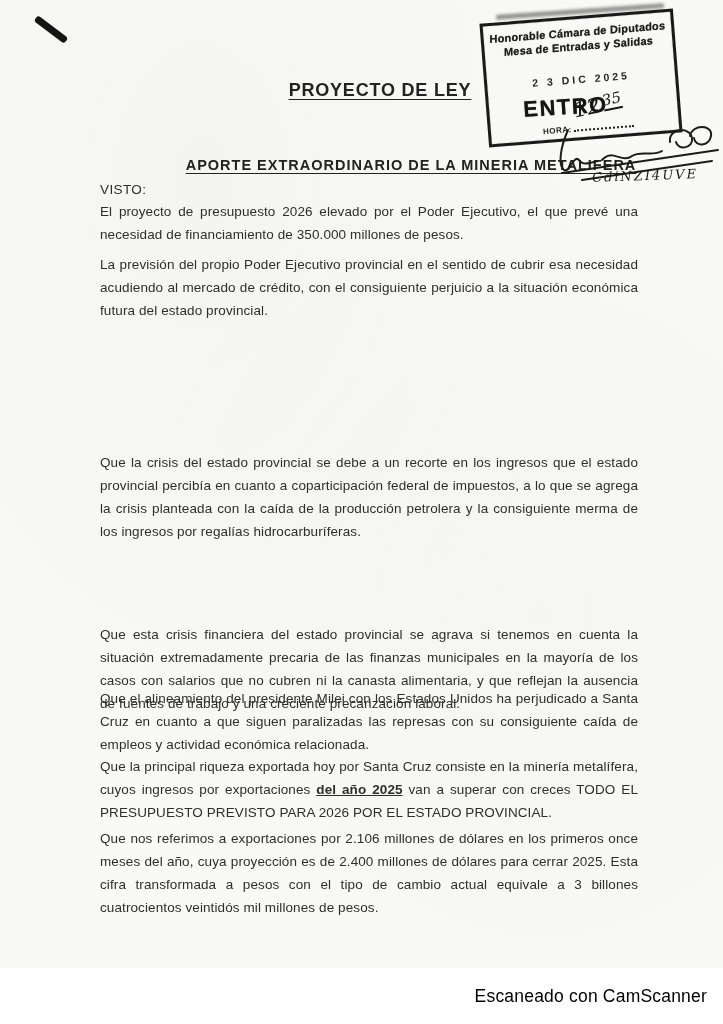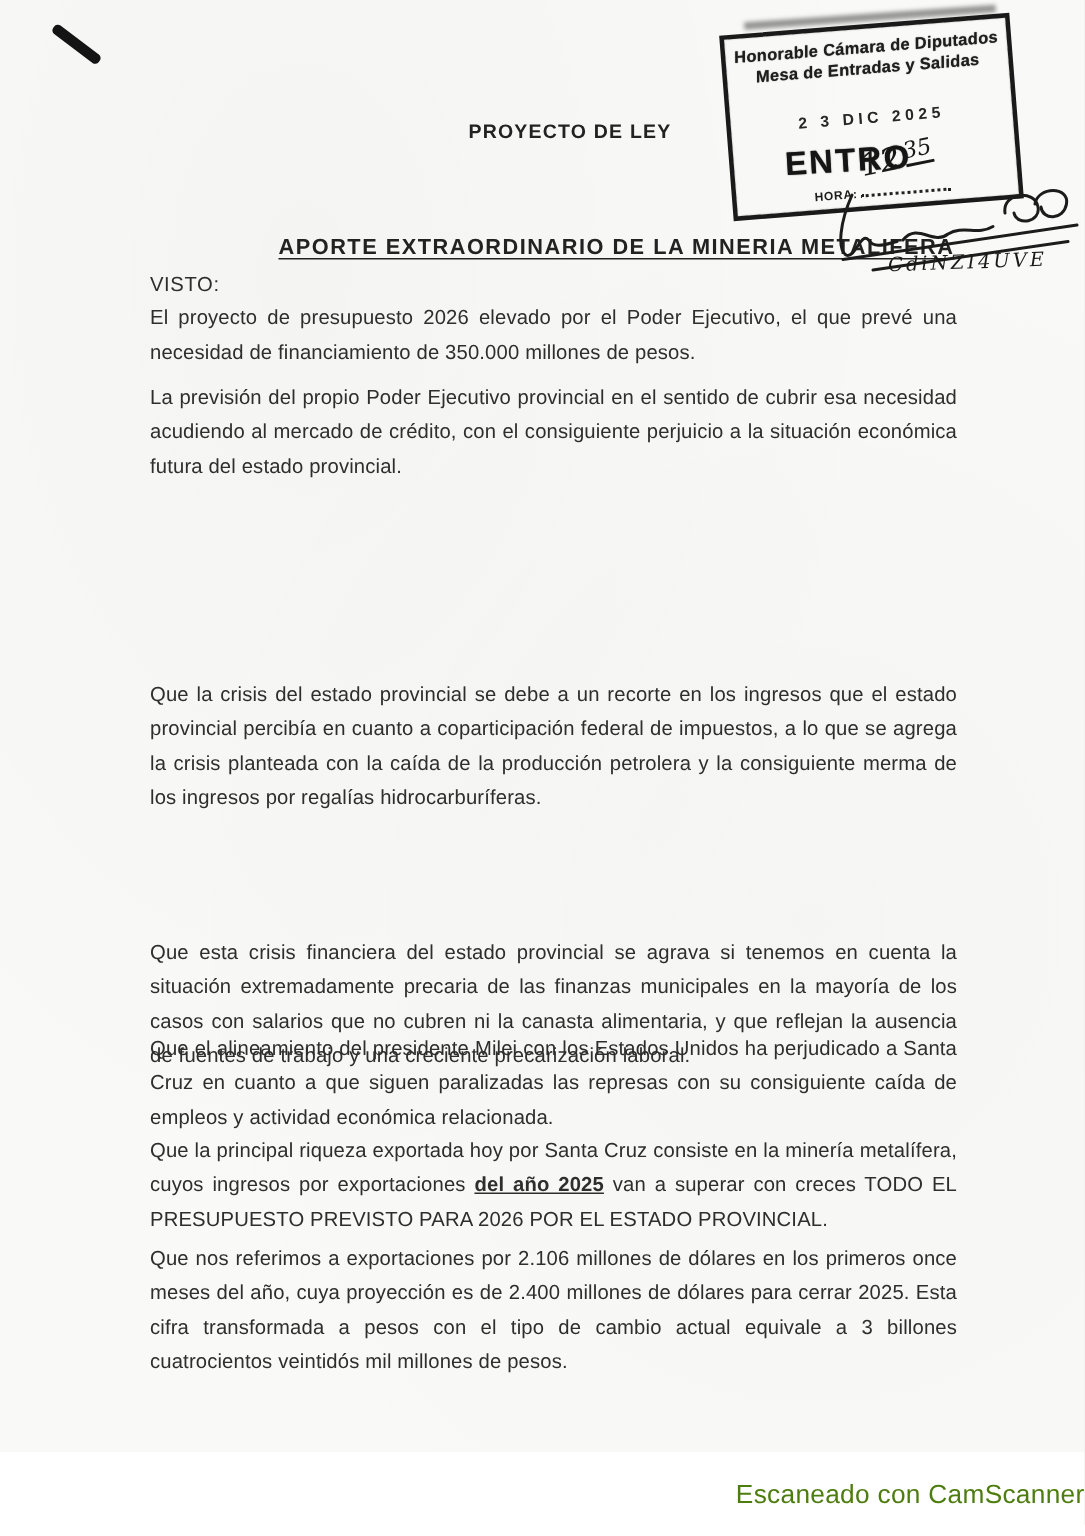--- a/index.html
+++ b/index.html
@@ -9,22 +9,22 @@
     background:
       radial-gradient(ellipse at 28% 18%, rgba(0,0,0,0.018), transparent 55%),
       radial-gradient(ellipse at 75% 60%, rgba(0,0,0,0.015), transparent 60%),
       #f9f9f7;
     color:#2d2d2d;
   }
   
   .corner-tick{position:absolute;left:32px;top:26px;width:38px;height:7px;background:#141414;border-radius:3px;transform:rotate(37deg);}
   
   .title1{position:absolute;left:100px;top:80px;width:560px;text-align:center;
-    font-size:13px;font-weight:700;letter-spacing:.8px;color:#222;
-    text-decoration-thickness:1.4px;text-underline-offset:3px;}
+    font-size:18px;font-weight:700;letter-spacing:.8px;color:#222;
+    text-decoration:underline;text-decoration-thickness:1.4px;text-underline-offset:3px;}
   .title2{position:absolute;left:128px;top:112px;width:566px;text-align:center;
     font-size:14.5px;font-weight:700;letter-spacing:1px;color:#222;
     text-decoration:underline;text-decoration-thickness:1.4px;text-underline-offset:3px;margin-top:45px;}
   
   .stamp-smudge{position:absolute;left:496px;top:9px;width:168px;height:5px;
     background:rgba(45,45,45,.5);filter:blur(1.4px);transform:rotate(-4deg);}
   .stamp{position:absolute;left:484px;top:16px;width:188px;height:118px;
     border:3px solid #1a1a1a;transform:rotate(-4.5deg);background:transparent;
     color:#1e1e1e;box-shadow:0 0 1px rgba(0,0,0,.4) inset;}
   .stamp-org1{position:absolute;top:7px;left:0;width:100%;text-align:center;
@@ -54,21 +54,21 @@
     font-style:italic;font-size:13px;letter-spacing:2px;color:#1a1a1a;transform:rotate(-2deg);}
   
   .para,.heading{position:absolute;left:100px;width:538px;font-size:13.5px;
     line-height:23px;color:#2e2e2e;letter-spacing:.1px;}
   .para{text-align:justify;}
   .heading{font-weight:400;letter-spacing:.4px;}
   .emph{font-weight:700;text-decoration:underline;text-decoration-thickness:1.3px;}
   
   .footer-strip{position:absolute;left:0;bottom:0;width:100%;height:56px;background:#ffffff;
     display:flex;align-items:center;justify-content:flex-end;}
-  .footer-strip span{font-size:17.5px;color:#4d7c0f;padding-right:0;letter-spacing:.2px;}
+  .footer-strip span{font-size:17.5px;color:#000000;padding-right:16px;letter-spacing:.2px;}
 </style>
 </head>
 <body>
 
 <div class="page">
 
   <div class="corner-tick"></div>
 
   <div class="title1">PROYECTO DE LEY</div>
   <div class="title2">APORTE EXTRAORDINARIO DE LA MINERIA METALIFERA</div>

